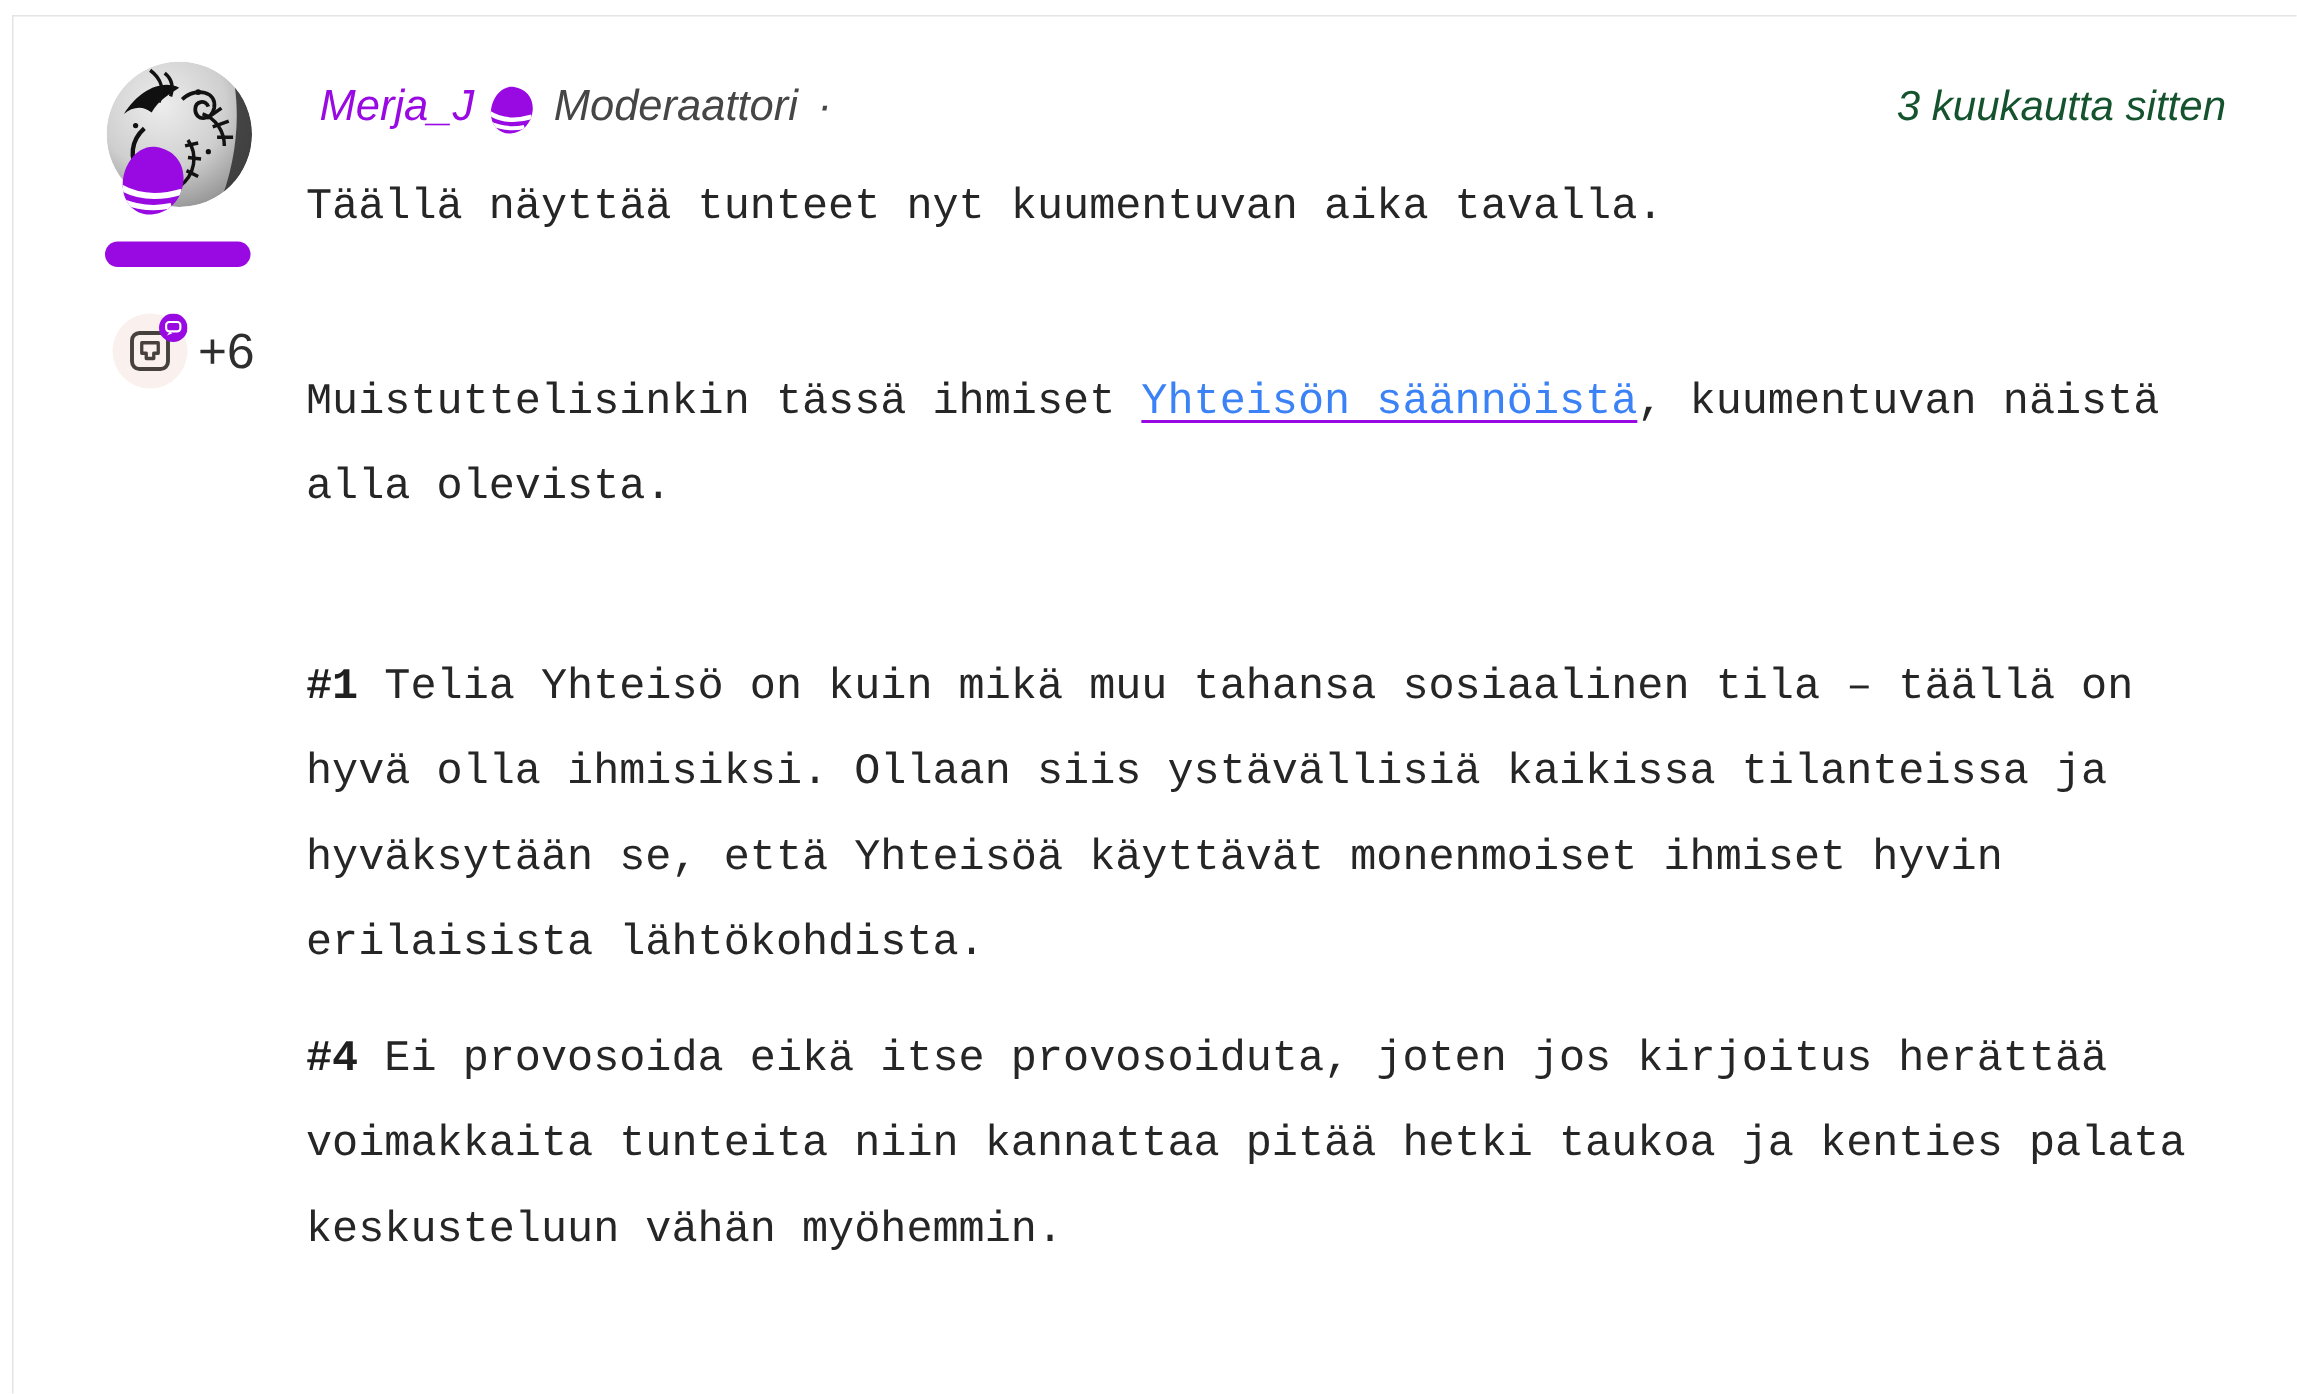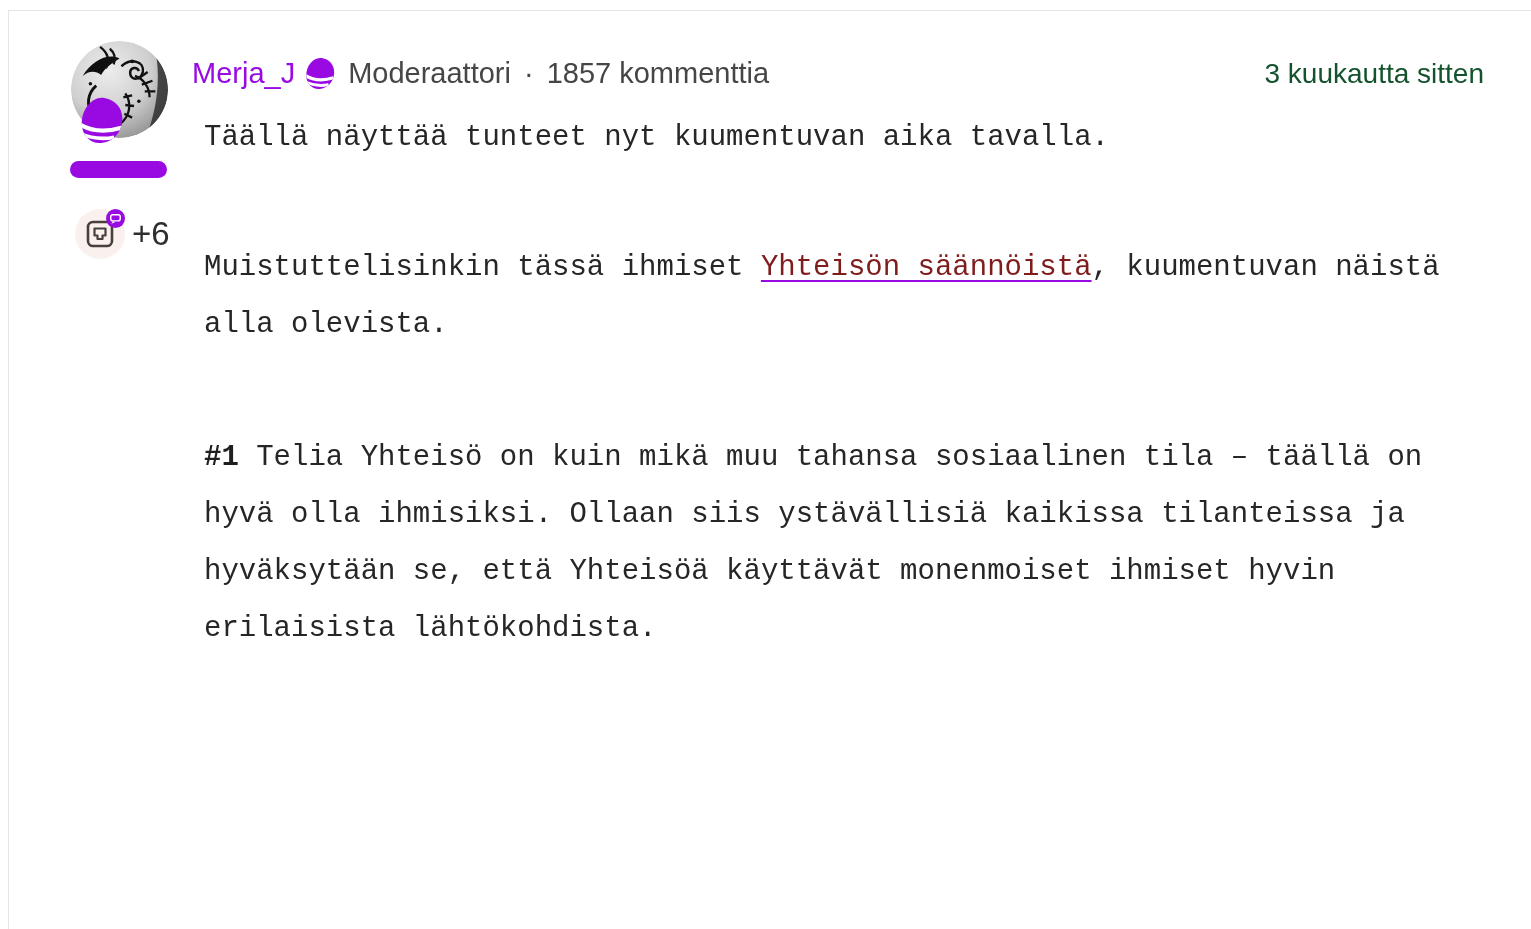--- a/index.html
+++ b/index.html
@@ -47,39 +47,39 @@
   }
   .badge-overlay {
     position: absolute; left: 31px; top: 0px;
     width: 19px; height: 19px;
   }
   .badge-more {
     font-size: 33px; color: #2e2e2e; margin-left: 7px; margin-top: 9px;
   }
   
   .header-row {
-    position: absolute; left: 183px; top: 44px; right: 47px;
-    display: flex; align-items: center;
-    font-size: 29px; color: #464646;
+    position: absolute; left: 204px; top: 44px; right: 47px;
+    display: flex; align-items: flex-start;
+    font-size: 29px; color: #464646; font-style: italic;
   }
   .username { color: #990AE3; text-decoration: none; cursor: pointer; }
   .header-logo { width: 31px; height: 37px; margin: 0 12px 0 10px; display: block; }
   .dot-sep { margin: 0 13px; color: #464646; }
   .timestamp { margin-left: auto; font-size: 28px; color: #14532d; }
   
   .comment-body {
     position: absolute; left: 195px; top: 98px; width: 1288px;
     font-size: 29px; line-height: 57px; color: #262626; font-family: Liberation Mono, monospace;
   }
   .comment-body p { margin: 0 0 20px 0; }
   .spacer-a { height: 53px; }
   .spacer-b { height: 56px; }
   .rule-label { font-weight: bold; color: #1f1f1f; }
   .body-link {
-    color: #7f1d1d; text-decoration: underline;
+    color: #3b82f6; text-decoration: underline;
     text-decoration-color: #990AE3; text-underline-offset: 5px;
     cursor: pointer;
   }
 </style>
 </head>
 <body>
 
 <div class="card-frame">
 
   <div class="avatar-wrap">
@@ -148,25 +148,25 @@
           </clipPath>
       </defs>
       <path d="M54 2 C80 6 96 26 94 52 C92 80 72 100 47 102 C24 104 4 86 4 58 C4 28 26 -2 54 2 Z" fill="#990AE3"></path>
       <g clip-path="url(#pclip2)" stroke="#ffffff" fill="none">
         <path d="M-8 52 C20 74 52 78 92 66" stroke-width="10"></path>
         <path d="M-6 76 C22 91 48 94 76 88" stroke-width="9"></path>
       </g>
     </svg>
     <span class="role">Moderaattori</span>
     <span class="dot-sep">·</span>
-    <span class="comment-count">1857 kommenttia</span>
     <span class="timestamp">3 kuukautta sitten</span>
   </div>
 
   <div class="comment-body">
     <p><span>Täällä näyttää tunteet nyt kuumentuvan aika tavalla.</span></p>
     <div class="spacer-a"></div>
     <p><span>Muistuttelisinkin tässä ihmiset </span><a class="body-link">Yhteisön säännöistä</a><span>, kuumentuvan näistä alla olevista.</span></p>
     <div class="spacer-b"></div>
     <p><strong class="rule-label">#1</strong><span> Telia Yhteisö on kuin mikä muu tahansa sosiaalinen tila – täällä on hyvä olla ihmisiksi. Ollaan siis ystävällisiä kaikissa tilanteissa ja hyväksytään se, että Yhteisöä käyttävät monenmoiset ihmiset hyvin erilaisista lähtökohdista.</span></p>
+    <p><strong class="rule-label">#4</strong><span> Ei provosoida eikä itse provosoiduta, joten jos kirjoitus herättää voimakkaita tunteita niin kannattaa pitää hetki taukoa ja kenties palata keskusteluun vähän myöhemmin.</span></p>
   </div>
 
 </div>
 
 </body></html>

